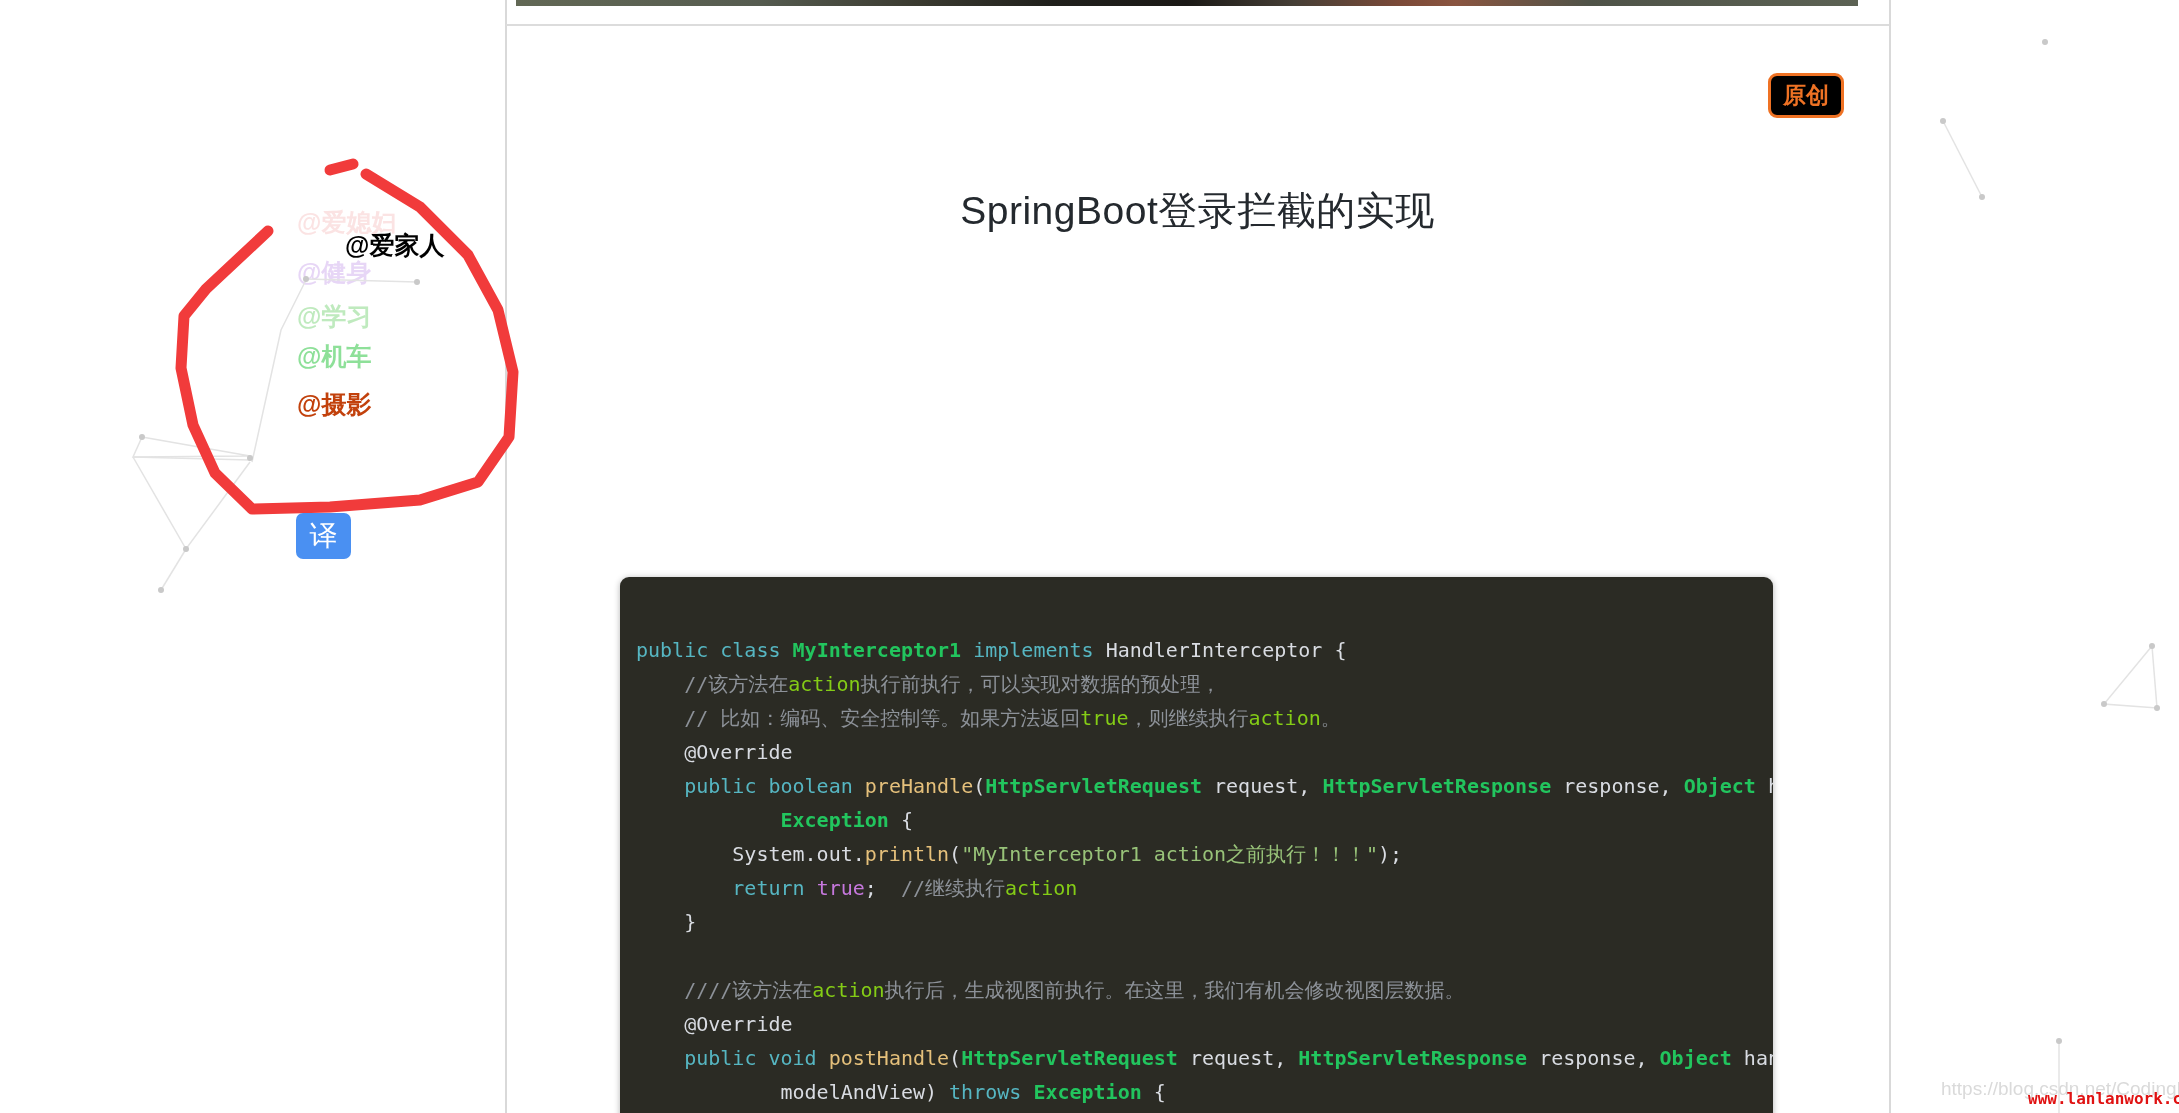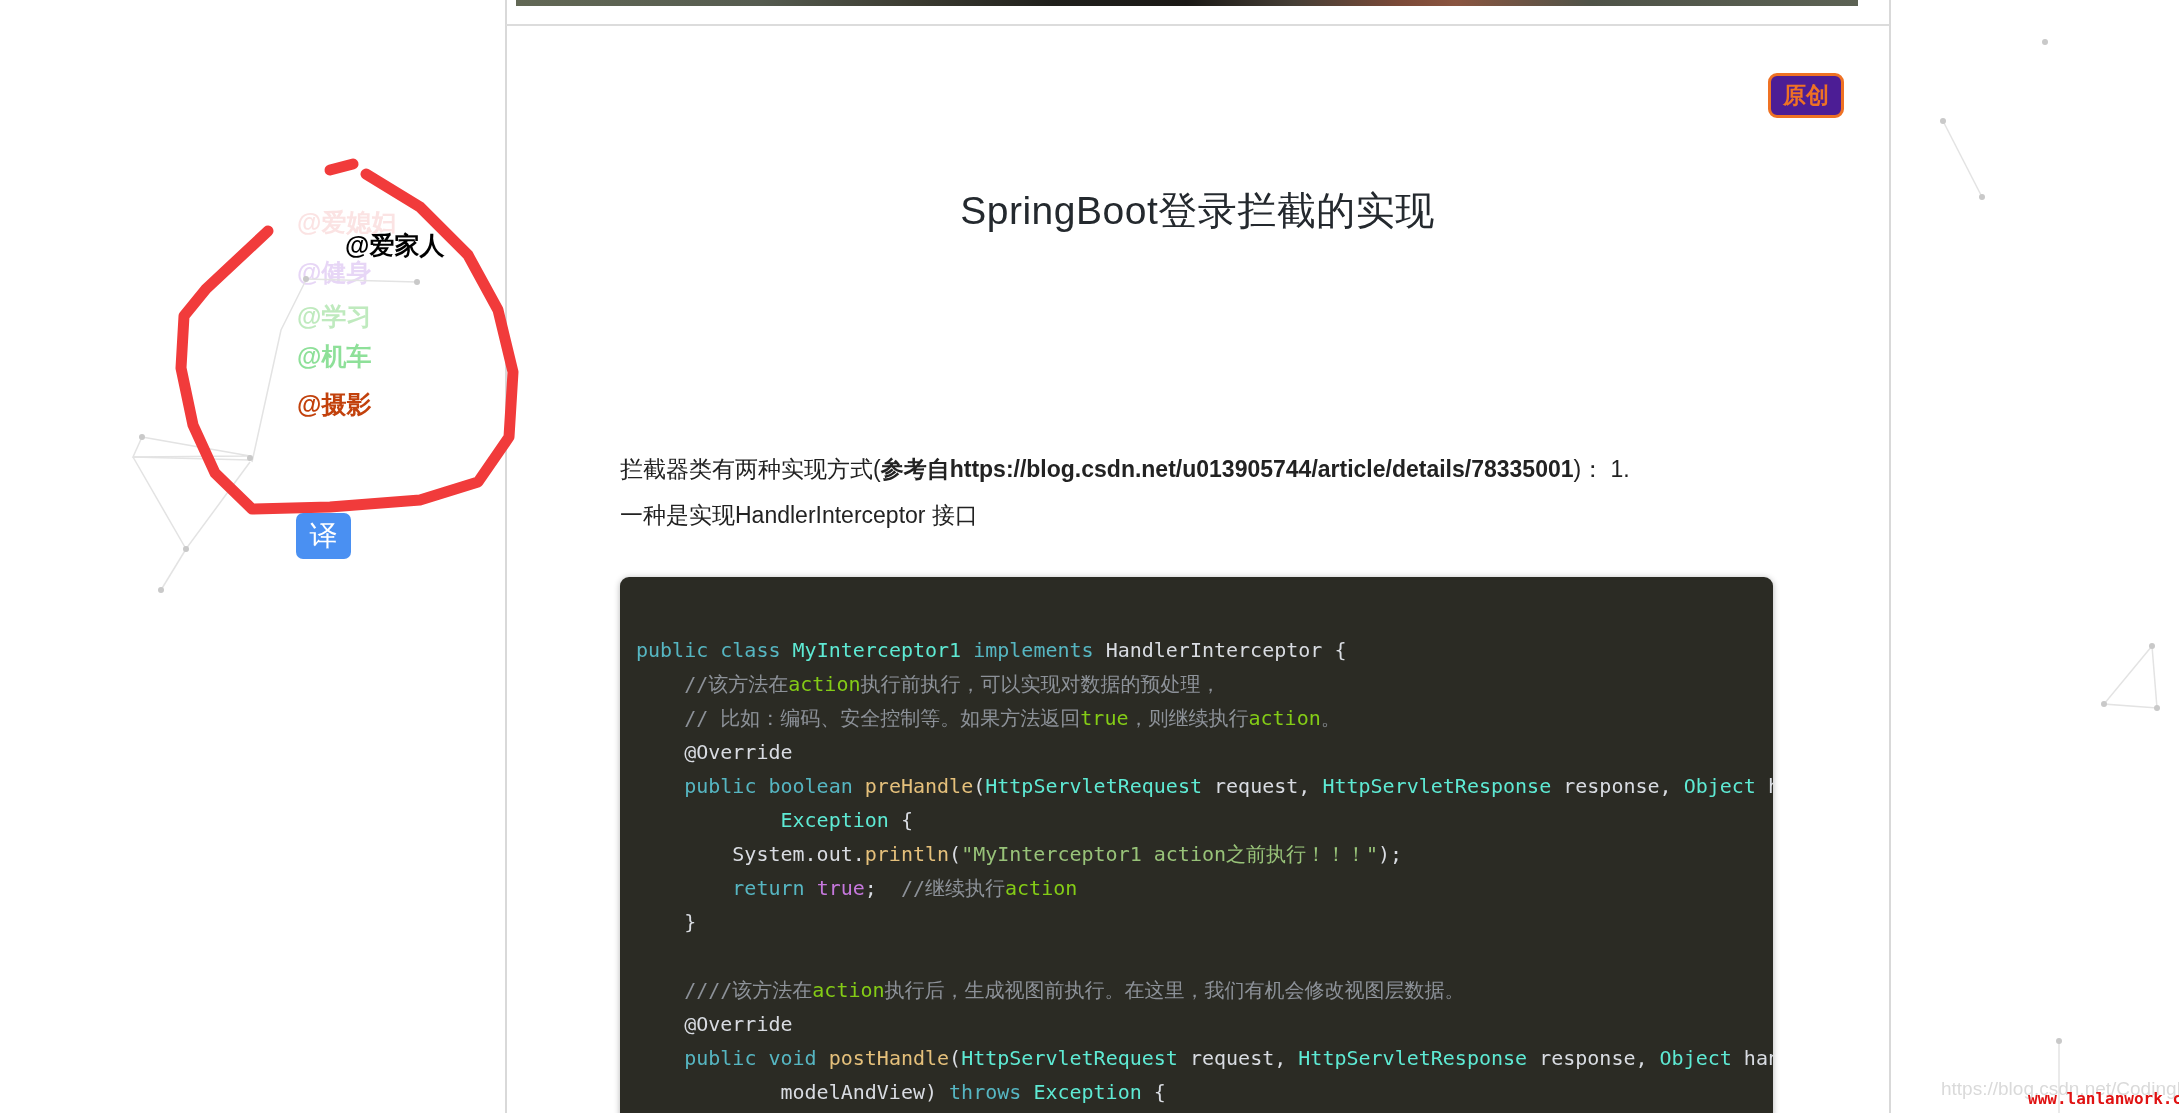--- a/index.html
+++ b/index.html
@@ -12,21 +12,21 @@
   .v-border.left { left:505px; }
   .v-border.right { left:1889px; }
   .banner-strip { position:absolute; left:516px; top:0; width:1342px; height:6px;
     background:linear-gradient(90deg,#626855 0%,#565c50 18%,#3a3a30 30%,#20201c 40%,
       #1b1916 50%,#463f36 58%,#7c4a38 66%,#8a5540 70%,#4f5348 80%,#5c6254 100%); }
   .h-divider { position:absolute; left:506px; top:24px; width:1383px; height:2px; background:#dcdcdc; }
 
   
   .badge { position:absolute; left:1768px; top:73px; width:76px; height:45px;
     border:3px solid #ef7224; border-radius:9px; color:#ef7224; font-size:23px; font-weight:bold;
-    display:flex; align-items:center; justify-content:center; background:#4c1d95; }
+    display:flex; align-items:center; justify-content:center; background:#000000; }
 
   
   .title { position:absolute; left:506px; top:184px; width:1383px; text-align:center;
     font-size:39px; font-weight:normal; color:#24292e; letter-spacing:0.5px; }
   .h2 { position:absolute; left:620px; top:380px; font-size:36px; font-weight:400; color:#333; }
   .para { position:absolute; left:620px; top:446px; width:1160px; font-size:23px;
     line-height:46px; color:#222; }
   .para strong { font-weight:bold; }
 
   
@@ -39,21 +39,21 @@
 
   
   .code-block { position:absolute; left:620px; top:577px; width:1153px; height:700px;
     background:#2b2b24; border-radius:9px; overflow:hidden; padding:56px 10px 20px 16px;
     box-shadow:0 1px 6px rgba(0,0,0,.3); }
   .code-content { font-family:"DejaVu Sans Mono","Liberation Mono",monospace;
     font-size:20px; line-height:34px; white-space:pre; color:#d9dce2; }
   .cl { height:34px; }
   .code-content .p  { color:#d9dce2; }
   .code-content .k  { color:#56b6c2; }
-  .code-content .t  { color:#5eead4; }
+  .code-content .t  { color:#22c55e;font-weight:bold; }
   .code-content .f  { color:#e5c07b; }
   .code-content .s  { color:#98c379; }
   .code-content .l  { color:#c678dd; }
   .code-content .c  { color:#8d9299; }
   .code-content .c2 { color:#84cc16; }
 
   
   .decor-svg { position:absolute; left:0; top:0; width:2179px; height:1113px; pointer-events:none; }
 
   
@@ -109,21 +109,20 @@
       <polyline points="330,170 353,164"></polyline>
       <polyline points="366,174 420,207 468,255 498,310 513,372 509,437 478,482 420,500 330,507 252,509 215,473 193,425 181,368 184,316 206,289 268,231"></polyline>
     </g>
   </svg>
 
   <div class="translate-btn" style="background: rgb(74, 144, 242);">译</div>
 
   <div class="badge" style="color: rgb(239, 114, 36); border-color: rgb(239, 114, 36);">原创</div>
   <h1 class="title">SpringBoot登录拦截的实现</h1>
 
-  <p class="para"><span>拦截器类有两种实现方式(</span><strong>参考自https://blog.csdn.net/u013905744/article/details/78335001</strong><span>)：  1.</span><br><span>一种是实现HandlerInterceptor 接口</span></p>
 
   <div class="code-block" style="background: rgb(43, 43, 36);">
     <div class="code-content"><div class="cl"><span class="k">public class </span><span class="t">MyInterceptor1 </span><span class="k">implements </span><span class="p">HandlerInterceptor {</span></div><div class="cl"><span class="c">    //该方法在</span><span class="c2">action</span><span class="c">执行前执行，可以实现对数据的预处理，</span></div><div class="cl"><span class="c">    // 比如：编码、安全控制等。如果方法返回</span><span class="c2">true</span><span class="c">，则继续执行</span><span class="c2">action</span><span class="c">。</span></div><div class="cl"><span class="p">    @Override</span></div><div class="cl"><span class="p">    </span><span class="k">public boolean </span><span class="f">preHandle</span><span class="p">(</span><span class="t">HttpServletRequest</span><span class="p"> request, </span><span class="t">HttpServletResponse</span><span class="p"> response, </span><span class="t">Object</span><span class="p"> handler) </span></div><div class="cl"><span class="p">            </span><span class="t">Exception</span><span class="p"> {</span></div><div class="cl"><span class="p">        System.out.</span><span class="f">println</span><span class="p">(</span><span class="s">"MyInterceptor1 action之前执行！！！"</span><span class="p">);</span></div><div class="cl"><span class="p">        </span><span class="k">return </span><span class="l">true</span><span class="p">;  </span><span class="c">//继续执行</span><span class="c2">action</span></div><div class="cl"><span class="p">    }</span></div><div class="cl">&nbsp;</div><div class="cl"><span class="c">    ////该方法在</span><span class="c2">action</span><span class="c">执行后，生成视图前执行。在这里，我们有机会修改视图层数据。</span></div><div class="cl"><span class="p">    @Override</span></div><div class="cl"><span class="p">    </span><span class="k">public void </span><span class="f">postHandle</span><span class="p">(</span><span class="t">HttpServletRequest</span><span class="p"> request, </span><span class="t">HttpServletResponse</span><span class="p"> response, </span><span class="t">Object</span><span class="p"> handler, </span></div><div class="cl"><span class="p">            modelAndView) </span><span class="k">throws </span><span class="t">Exception</span><span class="p"> {</span></div></div>
   </div>
 
   <div class="wm-gray">https://blog.csdn.net/CodingNO1</div>
   <div class="wm-red">www.lanlanwork.com</div>
 
 </div>
 

